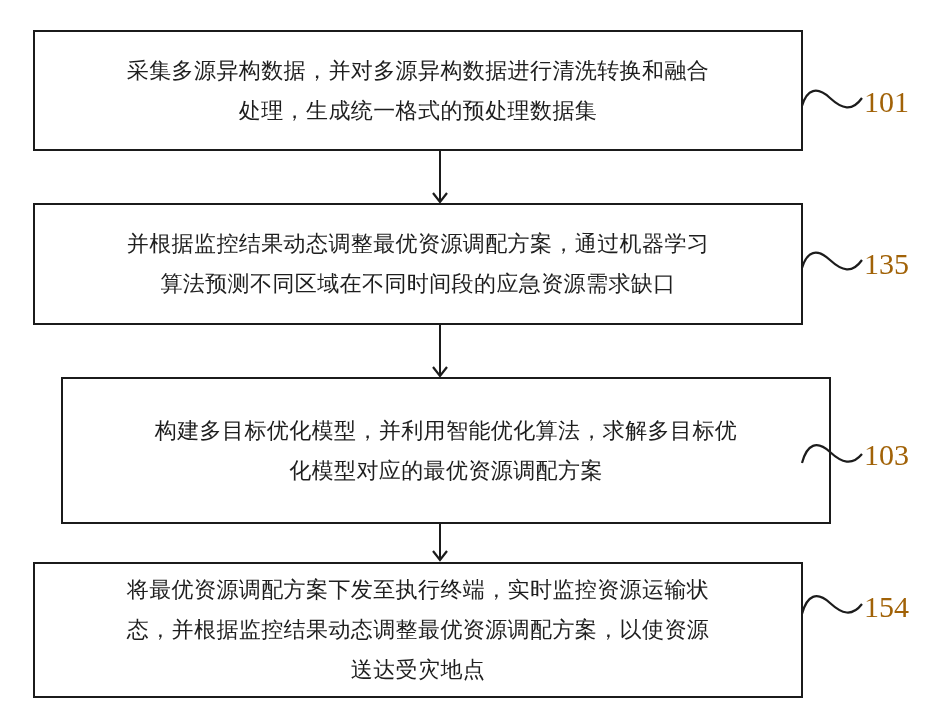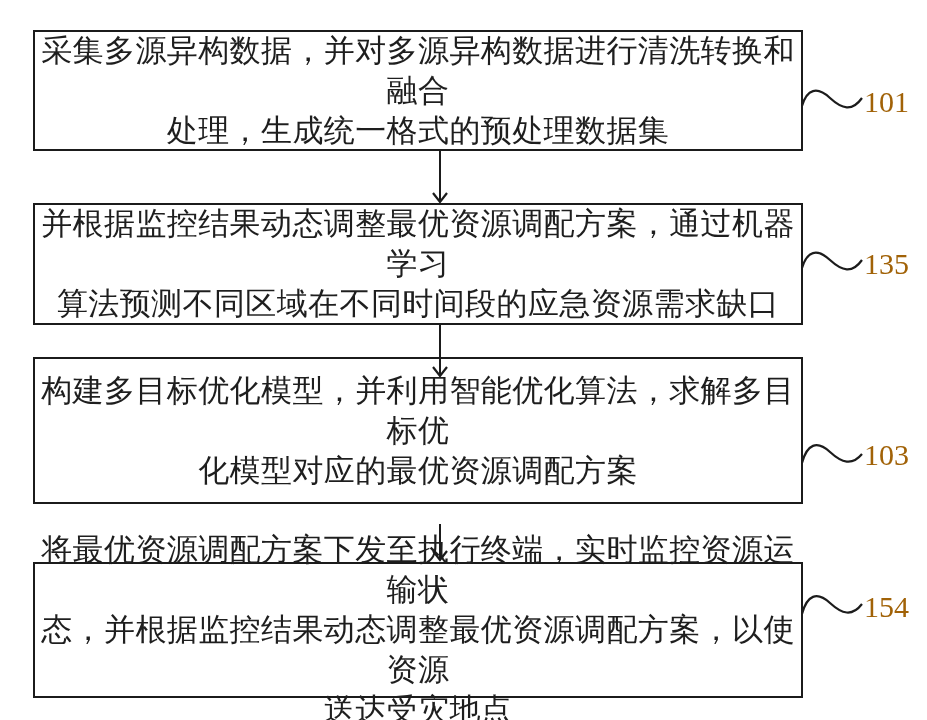--- a/index.html
+++ b/index.html
@@ -23,29 +23,29 @@
     border: 2px solid #1b1b1b;
     background: #ffffff;
     display: flex;
     align-items: center;
     justify-content: center;
   }
   .box-text {
     margin: 0;
     padding: 0 6px;
     color: #1e1e1e;
-    font-size: 31px;
+    font-size: 22px;
     line-height: 40px;
     letter-spacing: 0.4px;
     text-align: center;
     white-space: pre-line;
   }
   .box-1 { top: 30px;  height: 121px; }
   .box-2 { top: 203px; height: 122px; }
-  .box-3 { top: 357px; height: 147px; }
+  .box-3 { top: 377px; height: 147px; margin-left: 28px; }
   .box-4 { top: 562px; height: 136px; }
   .flow-arrow {
     position: absolute;
     left: 430px;
     display: block;
   }
   .arrow-1 { top: 151px; }
   .arrow-2 { top: 325px; }
   .arrow-3 { top: 524px; }
   .ref-label {

